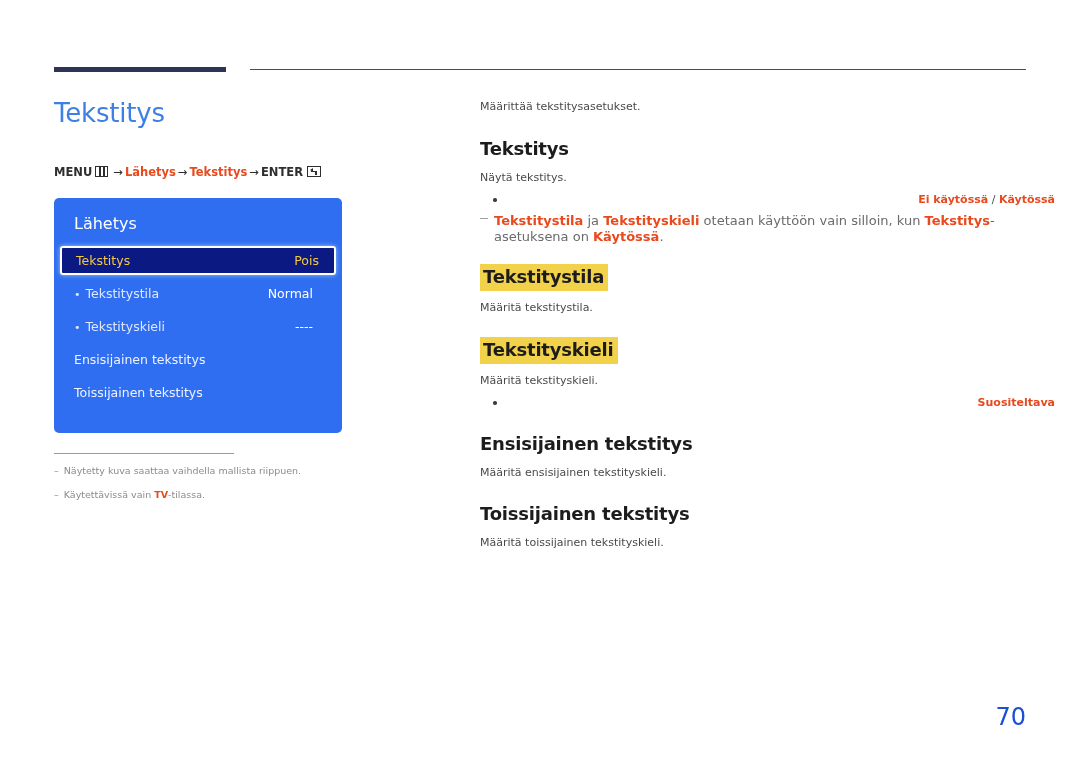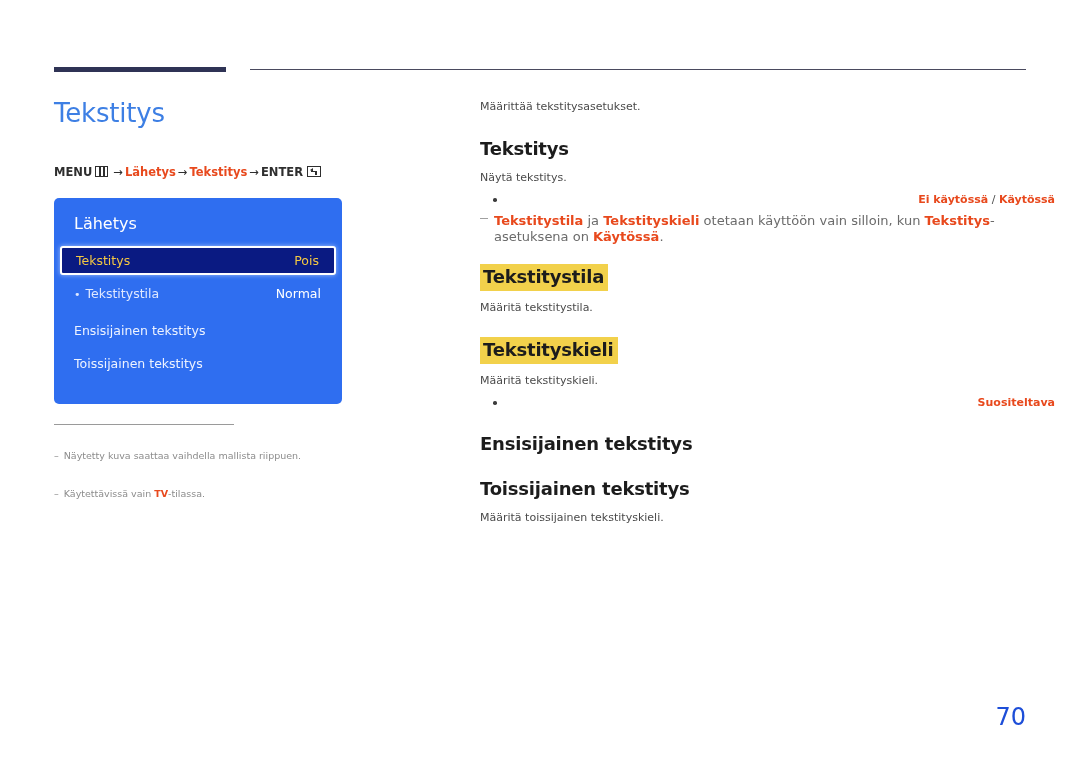--- a/index.html
+++ b/index.html
@@ -132,21 +132,21 @@
     color: #ffffff;
     font-size: 16px;
     padding: 2px 0 12px 20px;
     line-height: 20px;
   }
   .osd-row {
     display: flex;
     align-items: center;
     justify-content: space-between;
     height: 29px;
-    padding: 0 21px 0 20px;
+    padding: 0 29px 0 20px;
     box-sizing: border-box;
     font-size: 12.5px;
     color: #eef3ff;
   }
   .osd-row.selected {
     background: #0a1a82;
     border: 2px solid #ffffff;
     border-radius: 3px;
     margin: 0 6px;
     padding: 0 15px 0 14px;
@@ -166,21 +166,21 @@
   .osd-spacer { height: 4px; }
 
   
   .foot-divider {
     margin-top: 20px;
     width: 180px;
     height: 1px;
     background: #9a9a9a;
   }
   .footnote {
-    margin-top: 24px;
+    margin-top: 10px;
     font-size: 9.5px;
     color: #8c8c8c;
     line-height: 14px;
   }
   .footnote .dash { margin-right: 5px; }
   .footnote .hl { color: #e8491d; font-weight: bold; }
 
   
   .right-col {
     position: absolute;
@@ -295,20 +295,24 @@
 
     <div class="osd-spacer"></div>
 
     <div class="osd-row sub">
       <span class="osd-label"><span class="osd-bullet">•</span><span>Tekstitystila</span></span>
       <span class="osd-value">Normal</span>
     </div>
 
     <div class="osd-spacer"></div>
 
+    <div class="osd-row sub">
+      <span class="osd-label"><span class="osd-bullet">•</span><span>Tekstityskieli</span></span>
+      <span class="osd-value">----</span>
+    </div>
 
     <div class="osd-spacer"></div>
 
     <div class="osd-row">
       <span class="osd-label">Ensisijainen tekstitys</span>
       <span class="osd-value"></span>
     </div>
 
     <div class="osd-spacer"></div>
 
@@ -350,20 +354,21 @@
   <div class="sec">
     <h2 class="sec-h hl">Tekstityskieli</h2>
     <p class="sec-body">Määritä tekstityskieli.</p>
     <ul class="opt-list">
       <li><span>Suositeltava</span></li>
     </ul>
   </div>
 
   <div class="sec">
     <h2 class="sec-h">Ensisijainen tekstitys</h2>
+    <p class="sec-body">Määritä ensisijainen tekstityskieli.</p>
   </div>
 
   <div class="sec">
     <h2 class="sec-h">Toissijainen tekstitys</h2>
     <p class="sec-body">Määritä toissijainen tekstityskieli.</p>
   </div>
 </div>
 
 <div class="page-num">70</div>
 

